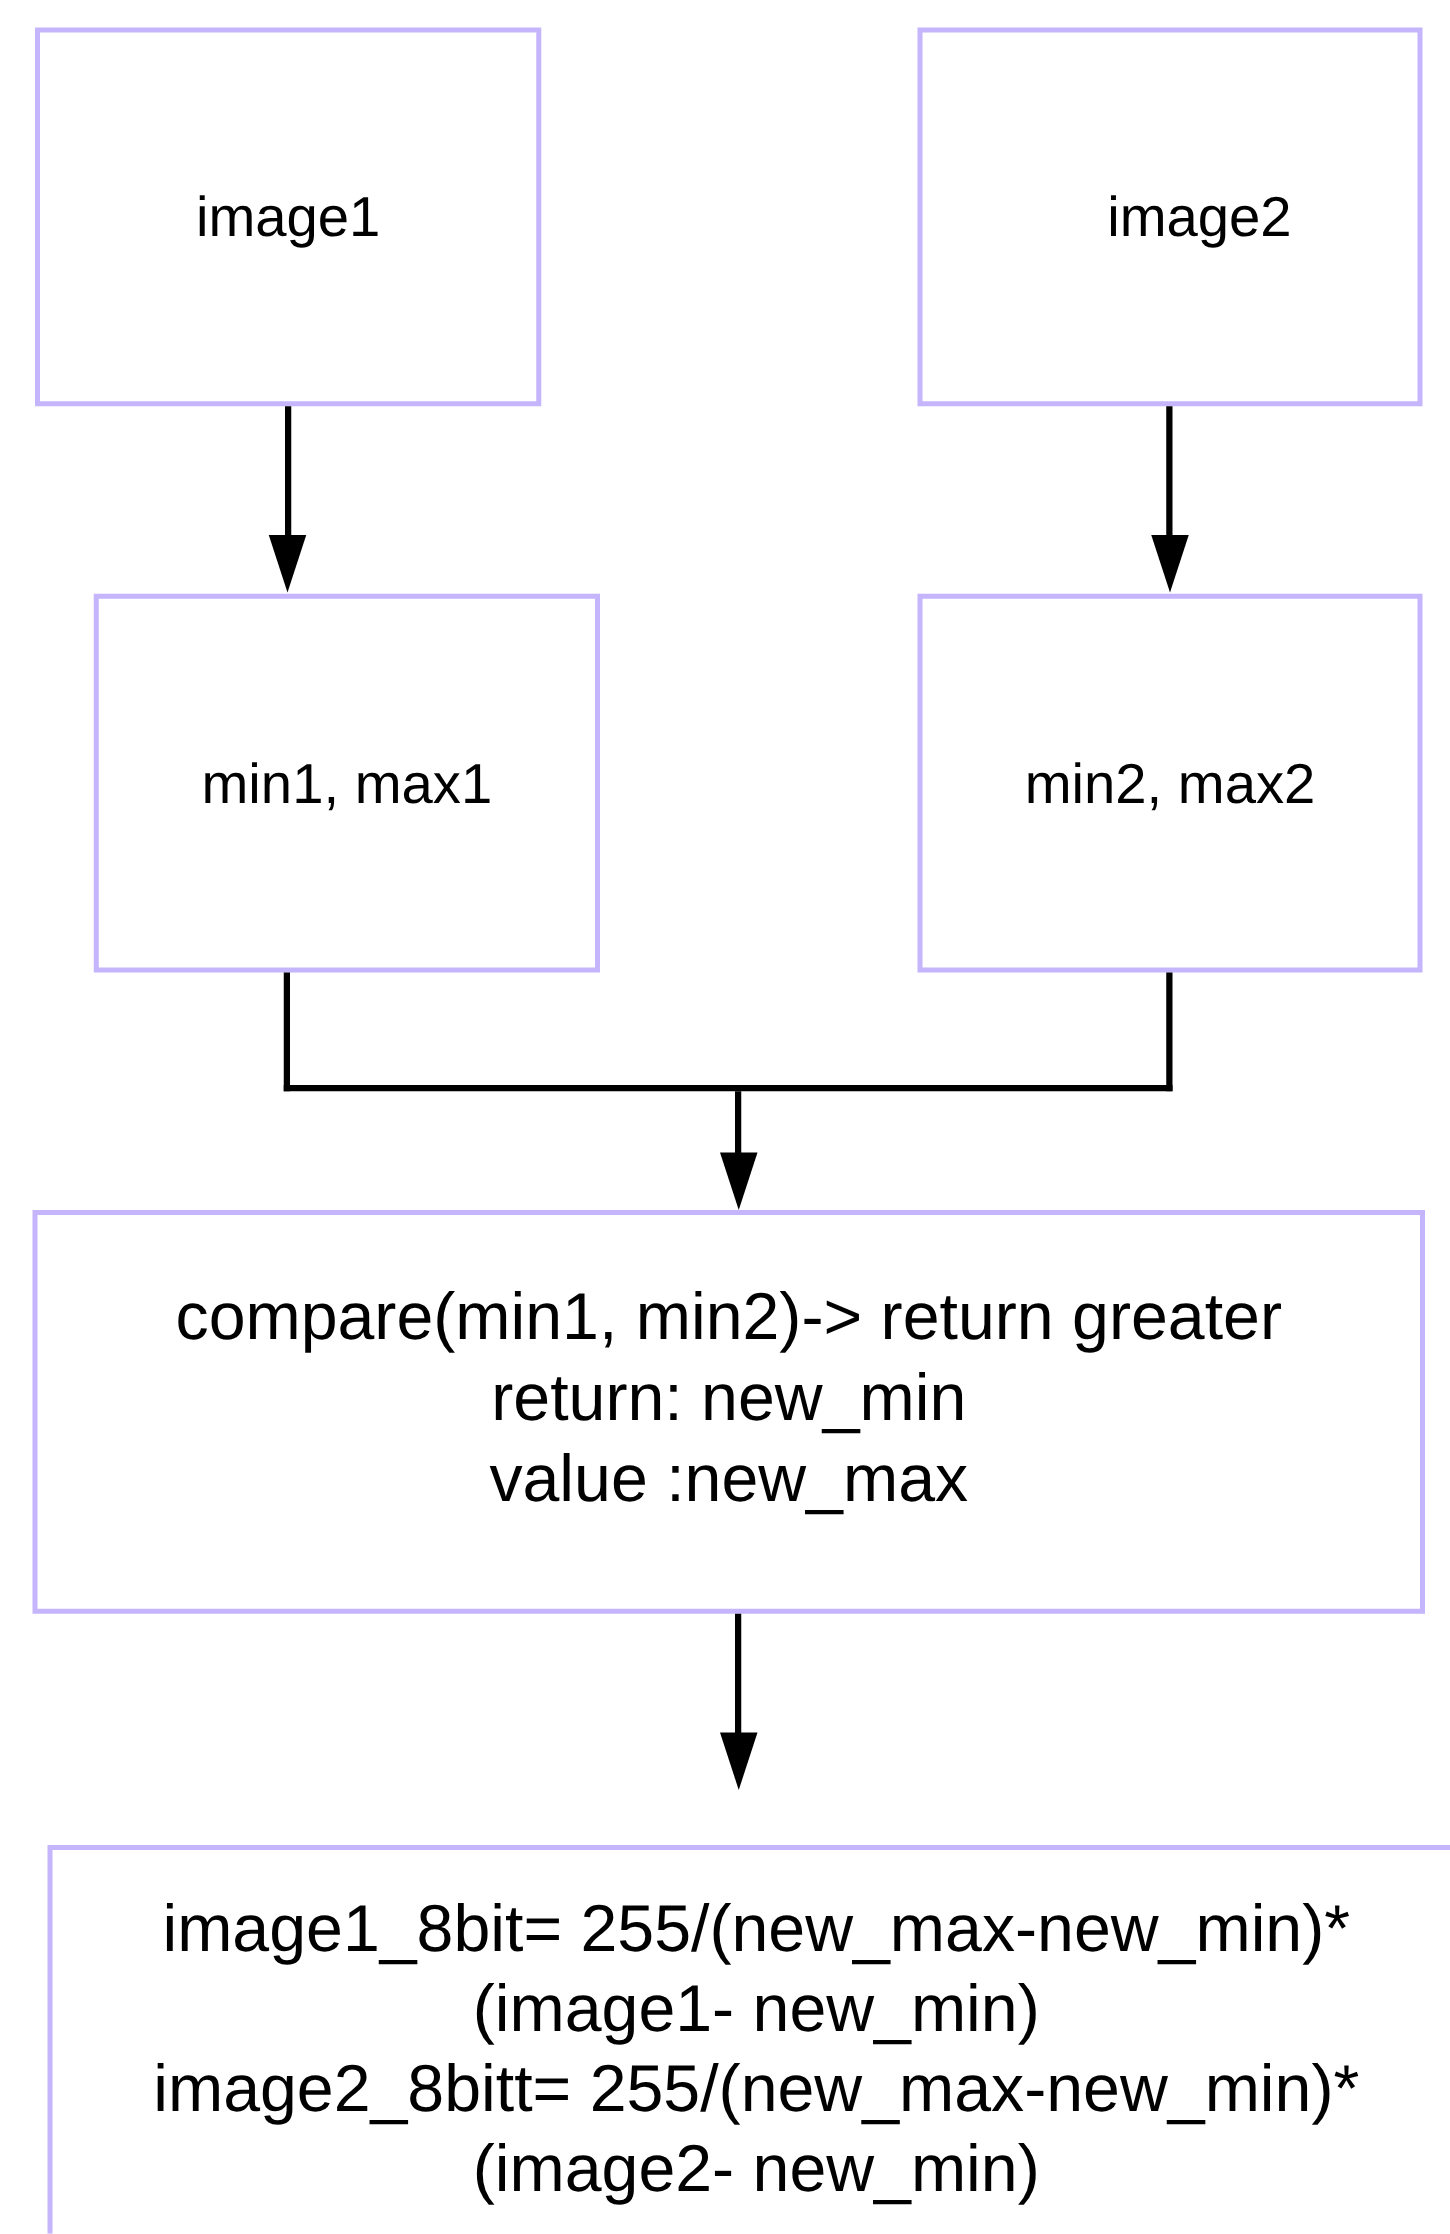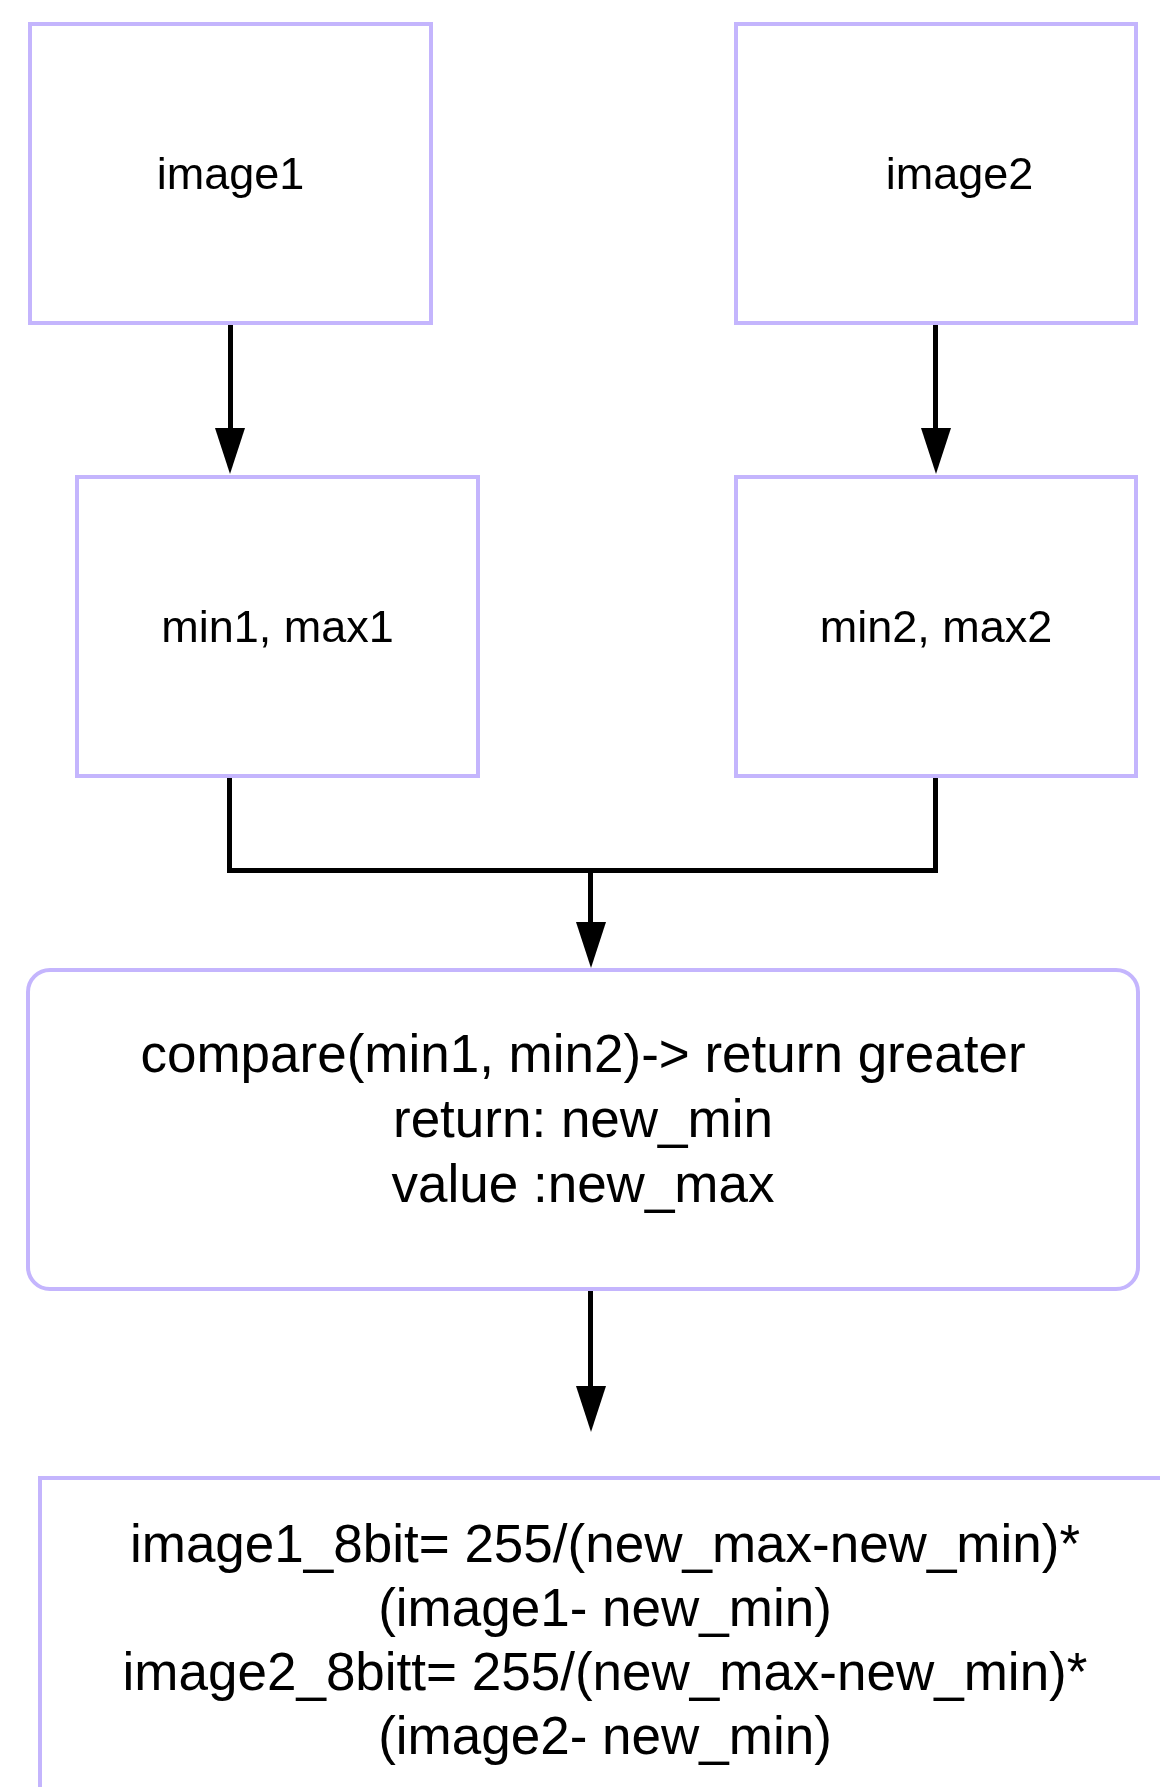--- a/index.html
+++ b/index.html
@@ -63,21 +63,21 @@
   <div class="node label-node" style="left:734px;top:475px;width:404px;height:303px;justify-content:center;">
     <span>min2, max2</span>
   </div>
 
   <div class="stem" style="left:227px;top:778px;width:5px;height:95px;"></div>
   <div class="stem" style="left:933px;top:778px;width:5px;height:95px;"></div>
   <div class="stem" style="left:227px;top:868px;width:711px;height:5px;"></div>
   <div class="stem" style="left:588px;top:873px;width:5px;height:50px;"></div>
   <div class="arrowhead" style="left:576px;top:922px;"></div>
 
-  <div class="node para-node" style="left:26px;top:968px;width:1114px;height:323px;padding-bottom:22px;border-radius:24px;">
+  <div class="node para-node" style="left:26px;top:968px;width:1114px;height:323px;padding-bottom:22px;">
     <div class="tline">compare(min1, min2)-&gt; return greater</div>
     <div class="tline">return: new_min</div>
     <div class="tline">value :new_max</div>
   </div>
 
   <div class="stem" style="left:588px;top:1291px;width:5px;height:96px;"></div>
   <div class="arrowhead" style="left:576px;top:1386px;"></div>
 
   <div class="node para-node" style="left:26px;top:1476px;width:1134px;height:327px;line-height:64px;margin-left:12px;">
     <div class="tline">image1_8bit= 255/(new_max-new_min)*</div>

